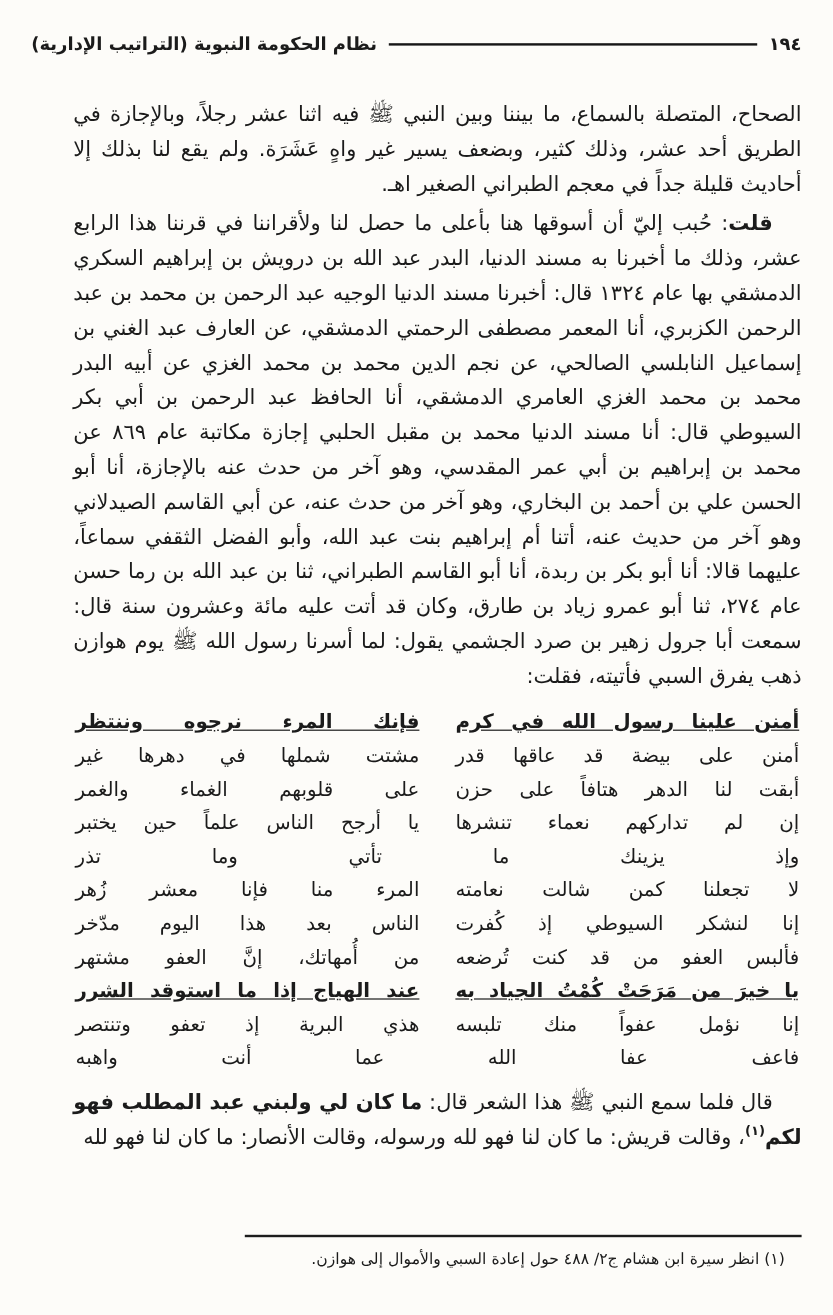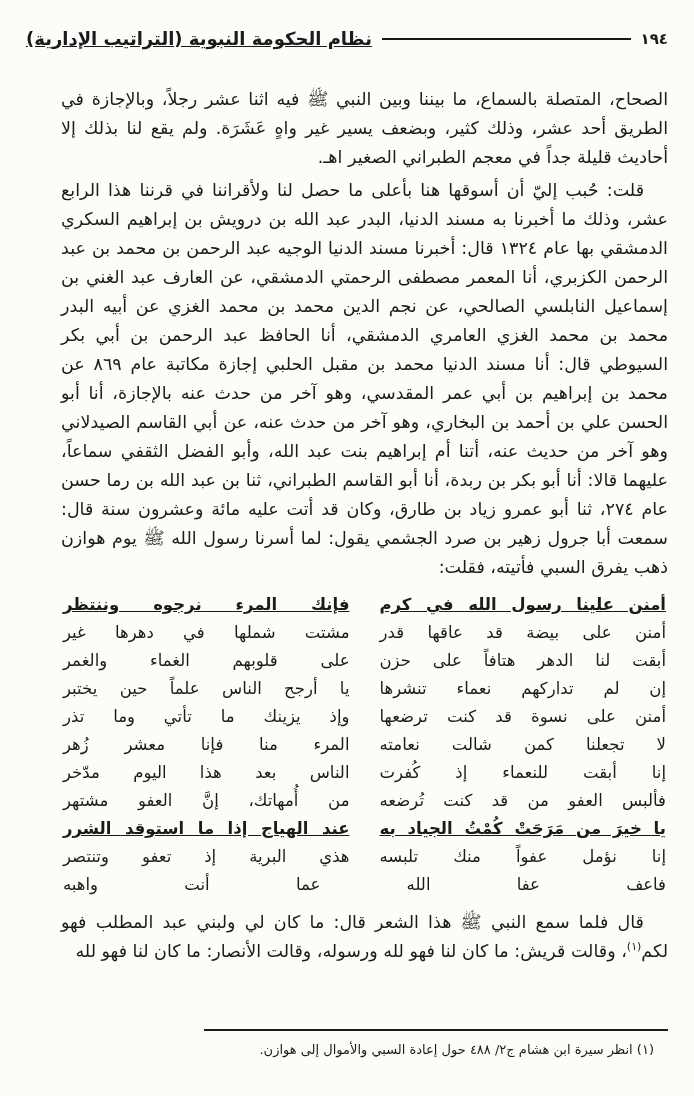--- a/index.html
+++ b/index.html
@@ -31,36 +31,35 @@
     letter-spacing: 1px;
     white-space: nowrap;
   }
   .header-rule {
     flex: 1;
     height: 2px;
     background: #171717;
   }
   .book-title {
     font-weight: 700;
-    font-size: 18px;
+    font-size: 15px;
     white-space: nowrap;
-    text-decoration: underline;
   }
   
   .content {
     padding: 36px 26px 0 26px;
     font-size: 17.5px;
     line-height: 29px;
     text-align: justify;
     margin-left: 35px;
   }
   .para { margin: 0; }
   .para + .para { margin-top: 4px; }
   .indent { text-indent: 24px; }
-  .bold, .content .bold { font-weight: 400; }
+  .bold, .content .bold { font-weight: 700; }
   sup { font-size: 11px; line-height: 0; }
   
   .poem { margin: 9px 2px 9px 2px; }
   .verse-row {
     display: flex;
     gap: 30px;
     line-height: 28px;
   }
   .hemistich {
     flex: 1;
@@ -116,29 +115,28 @@
         </div>
         <div class="verse-row">
           <div class="hemistich">أبقت لنا الدهر هتافاً على حزن</div>
           <div class="hemistich">على قلوبهم الغماء والغمر</div>
         </div>
         <div class="verse-row">
           <div class="hemistich">إن لم تداركهم نعماء تنشرها</div>
           <div class="hemistich">يا أرجح الناس علماً حين يختبر</div>
         </div>
         <div class="verse-row">
-          <div class="hemistich">أمنن على نسوة قد كنت ترضعها</div>
           <div class="hemistich">وإذ يزينك ما تأتي وما تذر</div>
         </div>
         <div class="verse-row">
           <div class="hemistich">لا تجعلنا كمن شالت نعامته</div>
           <div class="hemistich">المرء منا فإنا معشر زُهر</div>
         </div>
         <div class="verse-row">
-          <div class="hemistich">إنا أبقت للنعماء إذ كُفرت</div>
+          <div class="hemistich">إنا لنشكر السيوطي إذ كُفرت</div>
           <div class="hemistich">الناس بعد هذا اليوم مدّخر</div>
         </div>
         <div class="verse-row">
           <div class="hemistich">فألبس العفو من قد كنت تُرضعه</div>
           <div class="hemistich">من أُمهاتك، إنَّ العفو مشتهر</div>
         </div>
         <div class="verse-row">
           <div class="hemistich bold">يا خيرَ من مَرَحَتْ كُمْتُ الجياد به</div>
           <div class="hemistich bold">عند الهياج إذا ما استوقد الشرر</div>
         </div>

